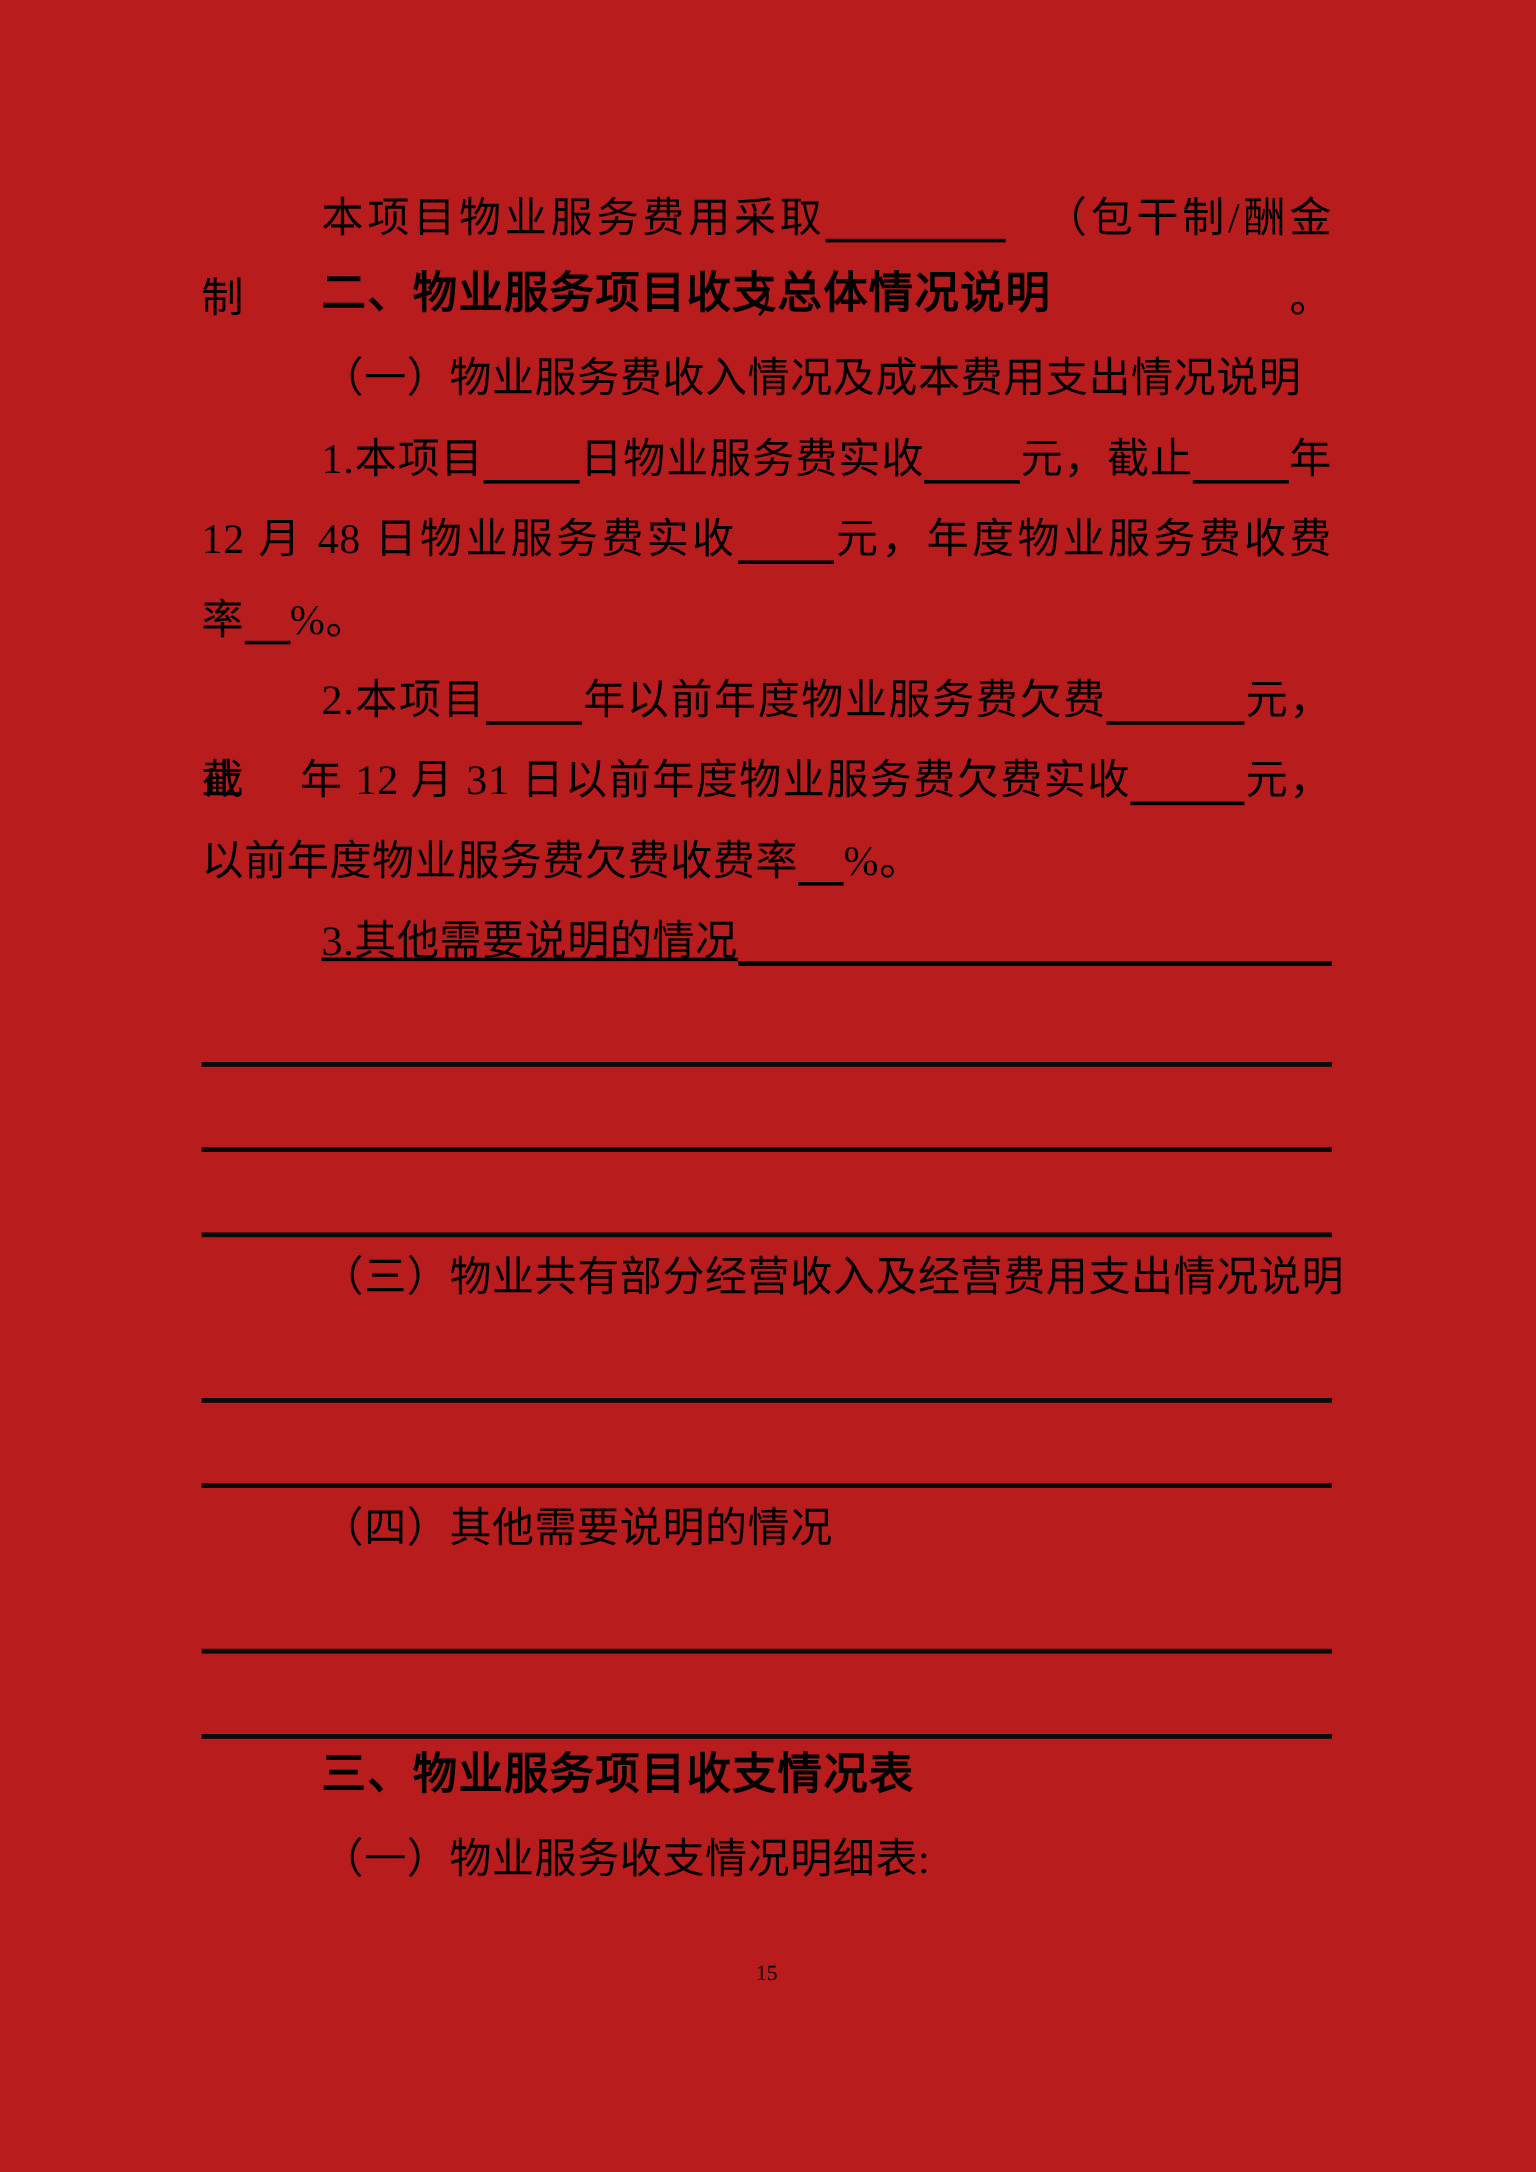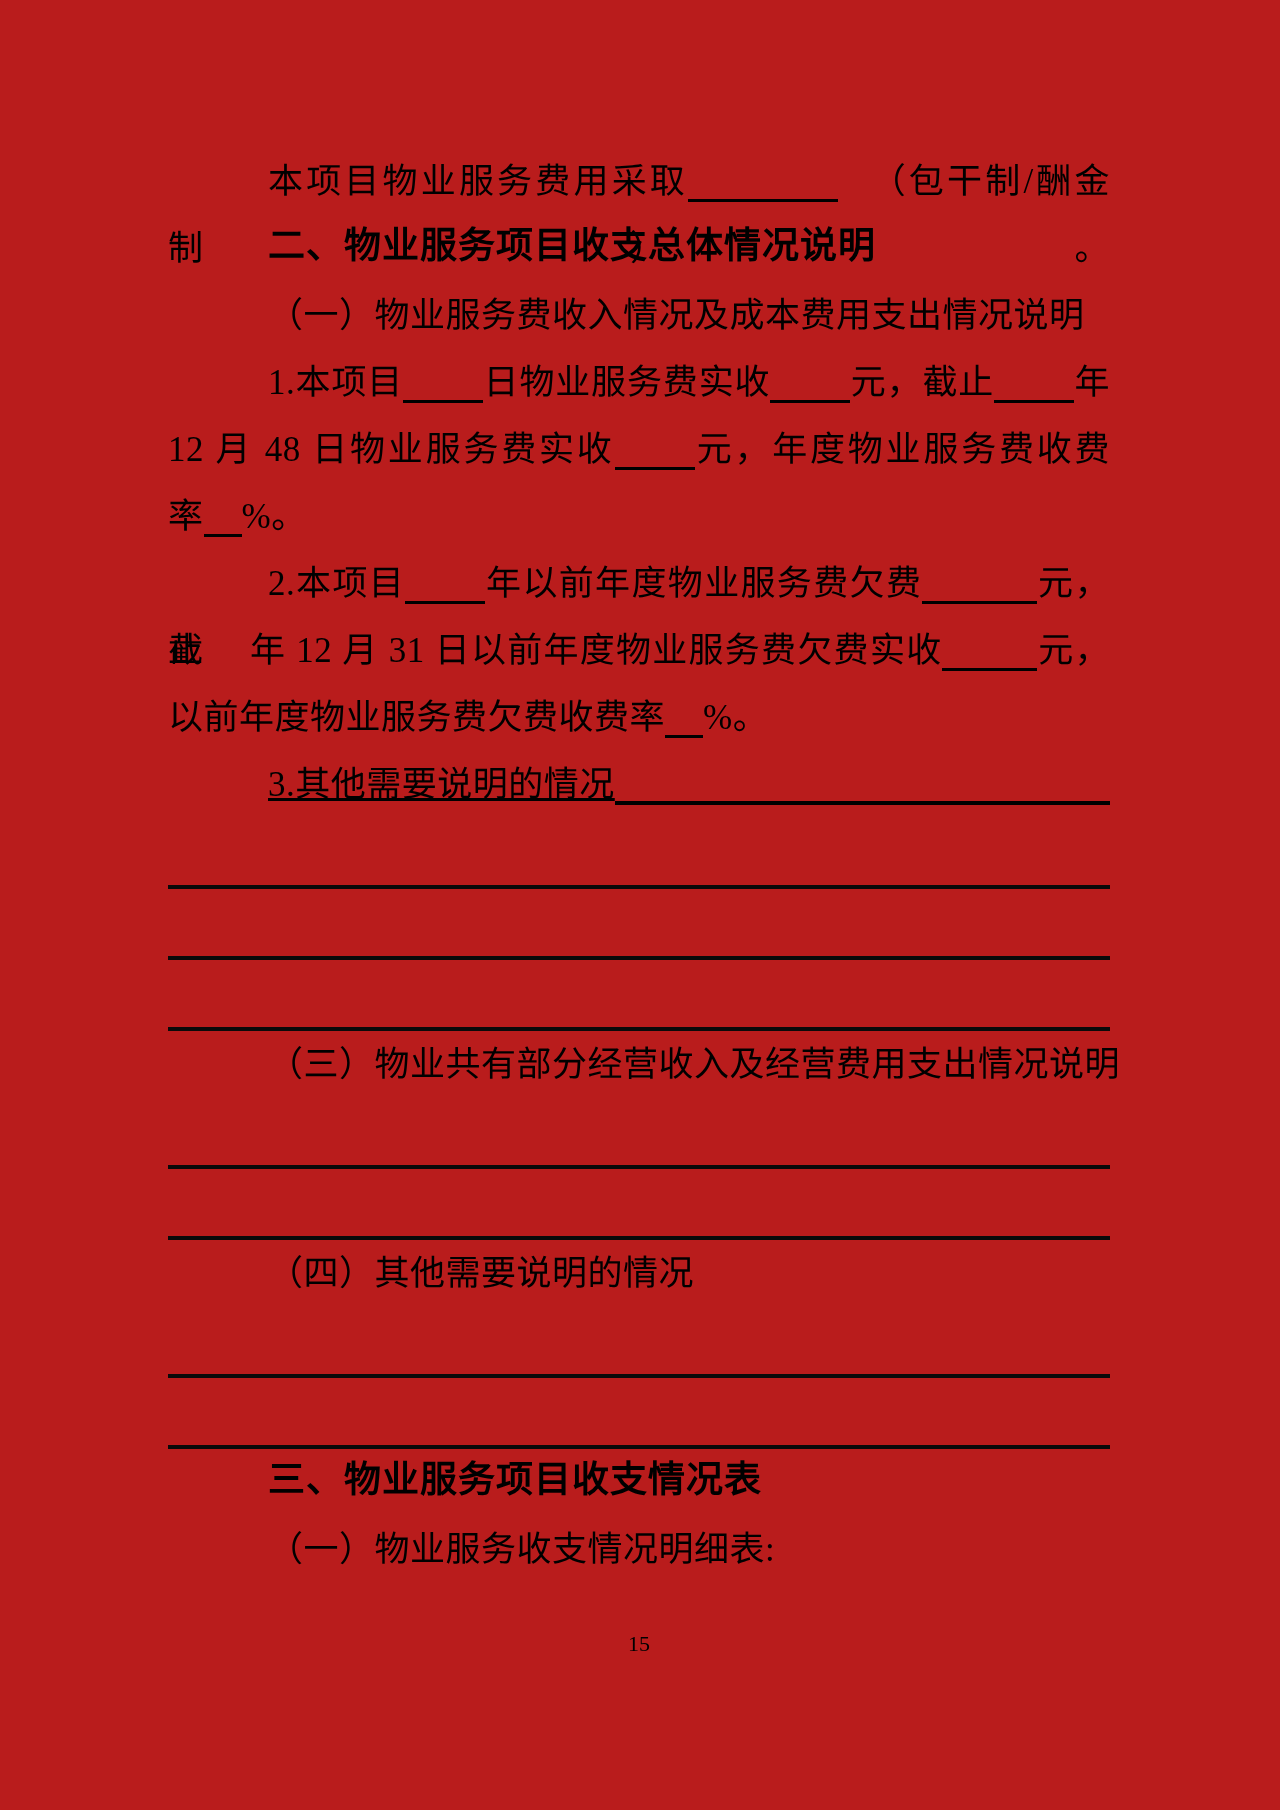--- a/index.html
+++ b/index.html
@@ -54,21 +54,21 @@
     margin-bottom:13px;
   }
   
   .rule-row {
     height:67px;
     border-bottom:4px solid #0a0a0a;
   }
   .page-footer {
     margin-top:46px;
     text-align:center;
-    font-size:22px;
+    font-size:18px;
     line-height:30px;
   }
 </style>
 </head>
 <body>
 
 <div class="page">
   <div class="content">
 
     <div class="row indent fill"><span>本项目物业服务费用采取</span><span class="blank w150"></span><span class="gap g30"></span><span>（包干制/酬金制）。</span></div>

